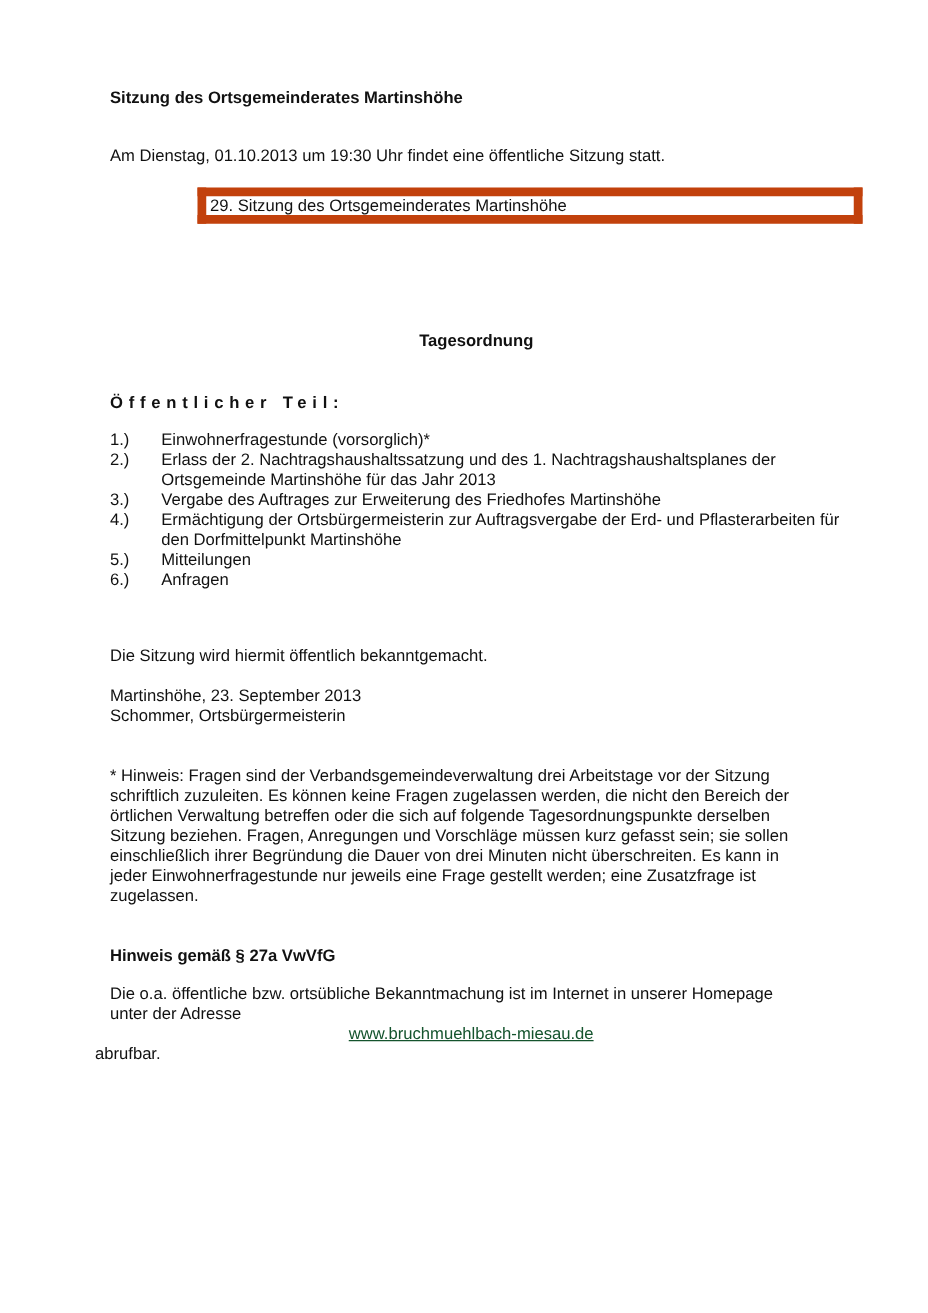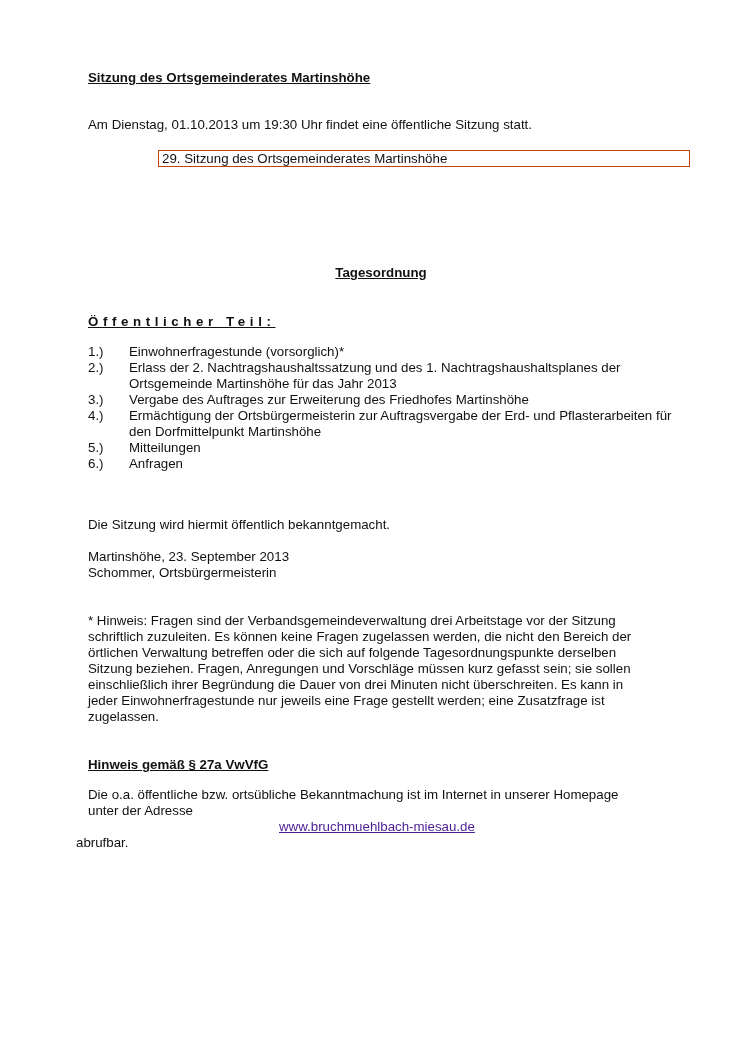--- a/index.html
+++ b/index.html
@@ -1,43 +1,43 @@
 <!DOCTYPE html>
 <html><head>
   <meta charset="utf-8">
   <style>
     html, body { margin: 0; padding: 0; background: #ffffff; }
     body {
       width: 742px; height: 1050px; position: relative; overflow: hidden;
       font-family: "Liberation Sans", sans-serif; font-size: 13.3px; color: #111;
     }
     .abs { position: absolute; white-space: nowrap; line-height: 16px; }
-    .bold { font-weight: bold; text-decoration: underline; }
+    .bold { font-weight: bold; }
     .title { left: 88px; top: 70px; }
     .intro { left: 88px; top: 117px; }
     table.info {
       position: absolute; left: 158px; width: 532px;
       border-collapse: collapse; font-size: 13.3px;
     }
     table.info td {
-      border: 1px solid #c2410c; padding: 0 3px; height: 15px; line-height: 15px;
+      border: 7px solid #c2410c; padding: 0 3px; height: 15px; line-height: 15px;
       white-space: nowrap;
     }
     table.info td.lbl { width: 74px; }
     #t1 { top: 150px; }
     #t2 { top: 200px; }
     .agenda-title { left: 0; width: 762px; text-align: center; top: 265px; }
     .teil { left: 88px; top: 314px; letter-spacing: 4.6px; }
     .list { position: absolute; left: 88px; top: 344px; }
     .item { display: flex; line-height: 16px; }
     .item .num { width: 41px; flex: none; }
     .item .txt { width: 560px; }
     .para { position: absolute; left: 88px; width: 590px; line-height: 16px; }
     .hinweis-heading { left: 88px; top: 757px; }
-    .link { color: #4c1d95; text-decoration: underline; left: 279px; top: 819px; }
+    .link { color: #14532d; text-decoration: underline; left: 279px; top: 819px; }
   </style>
 </head>
 <body>
 
 <div class="abs bold title">Sitzung des Ortsgemeinderates Martinshöhe</div>
 <div class="abs intro">Am Dienstag, 01.10.2013 um 19:30 Uhr findet eine öffentliche Sitzung statt.</div>
 
 <table class="info" id="t1">
   <tbody>
       <tr>

